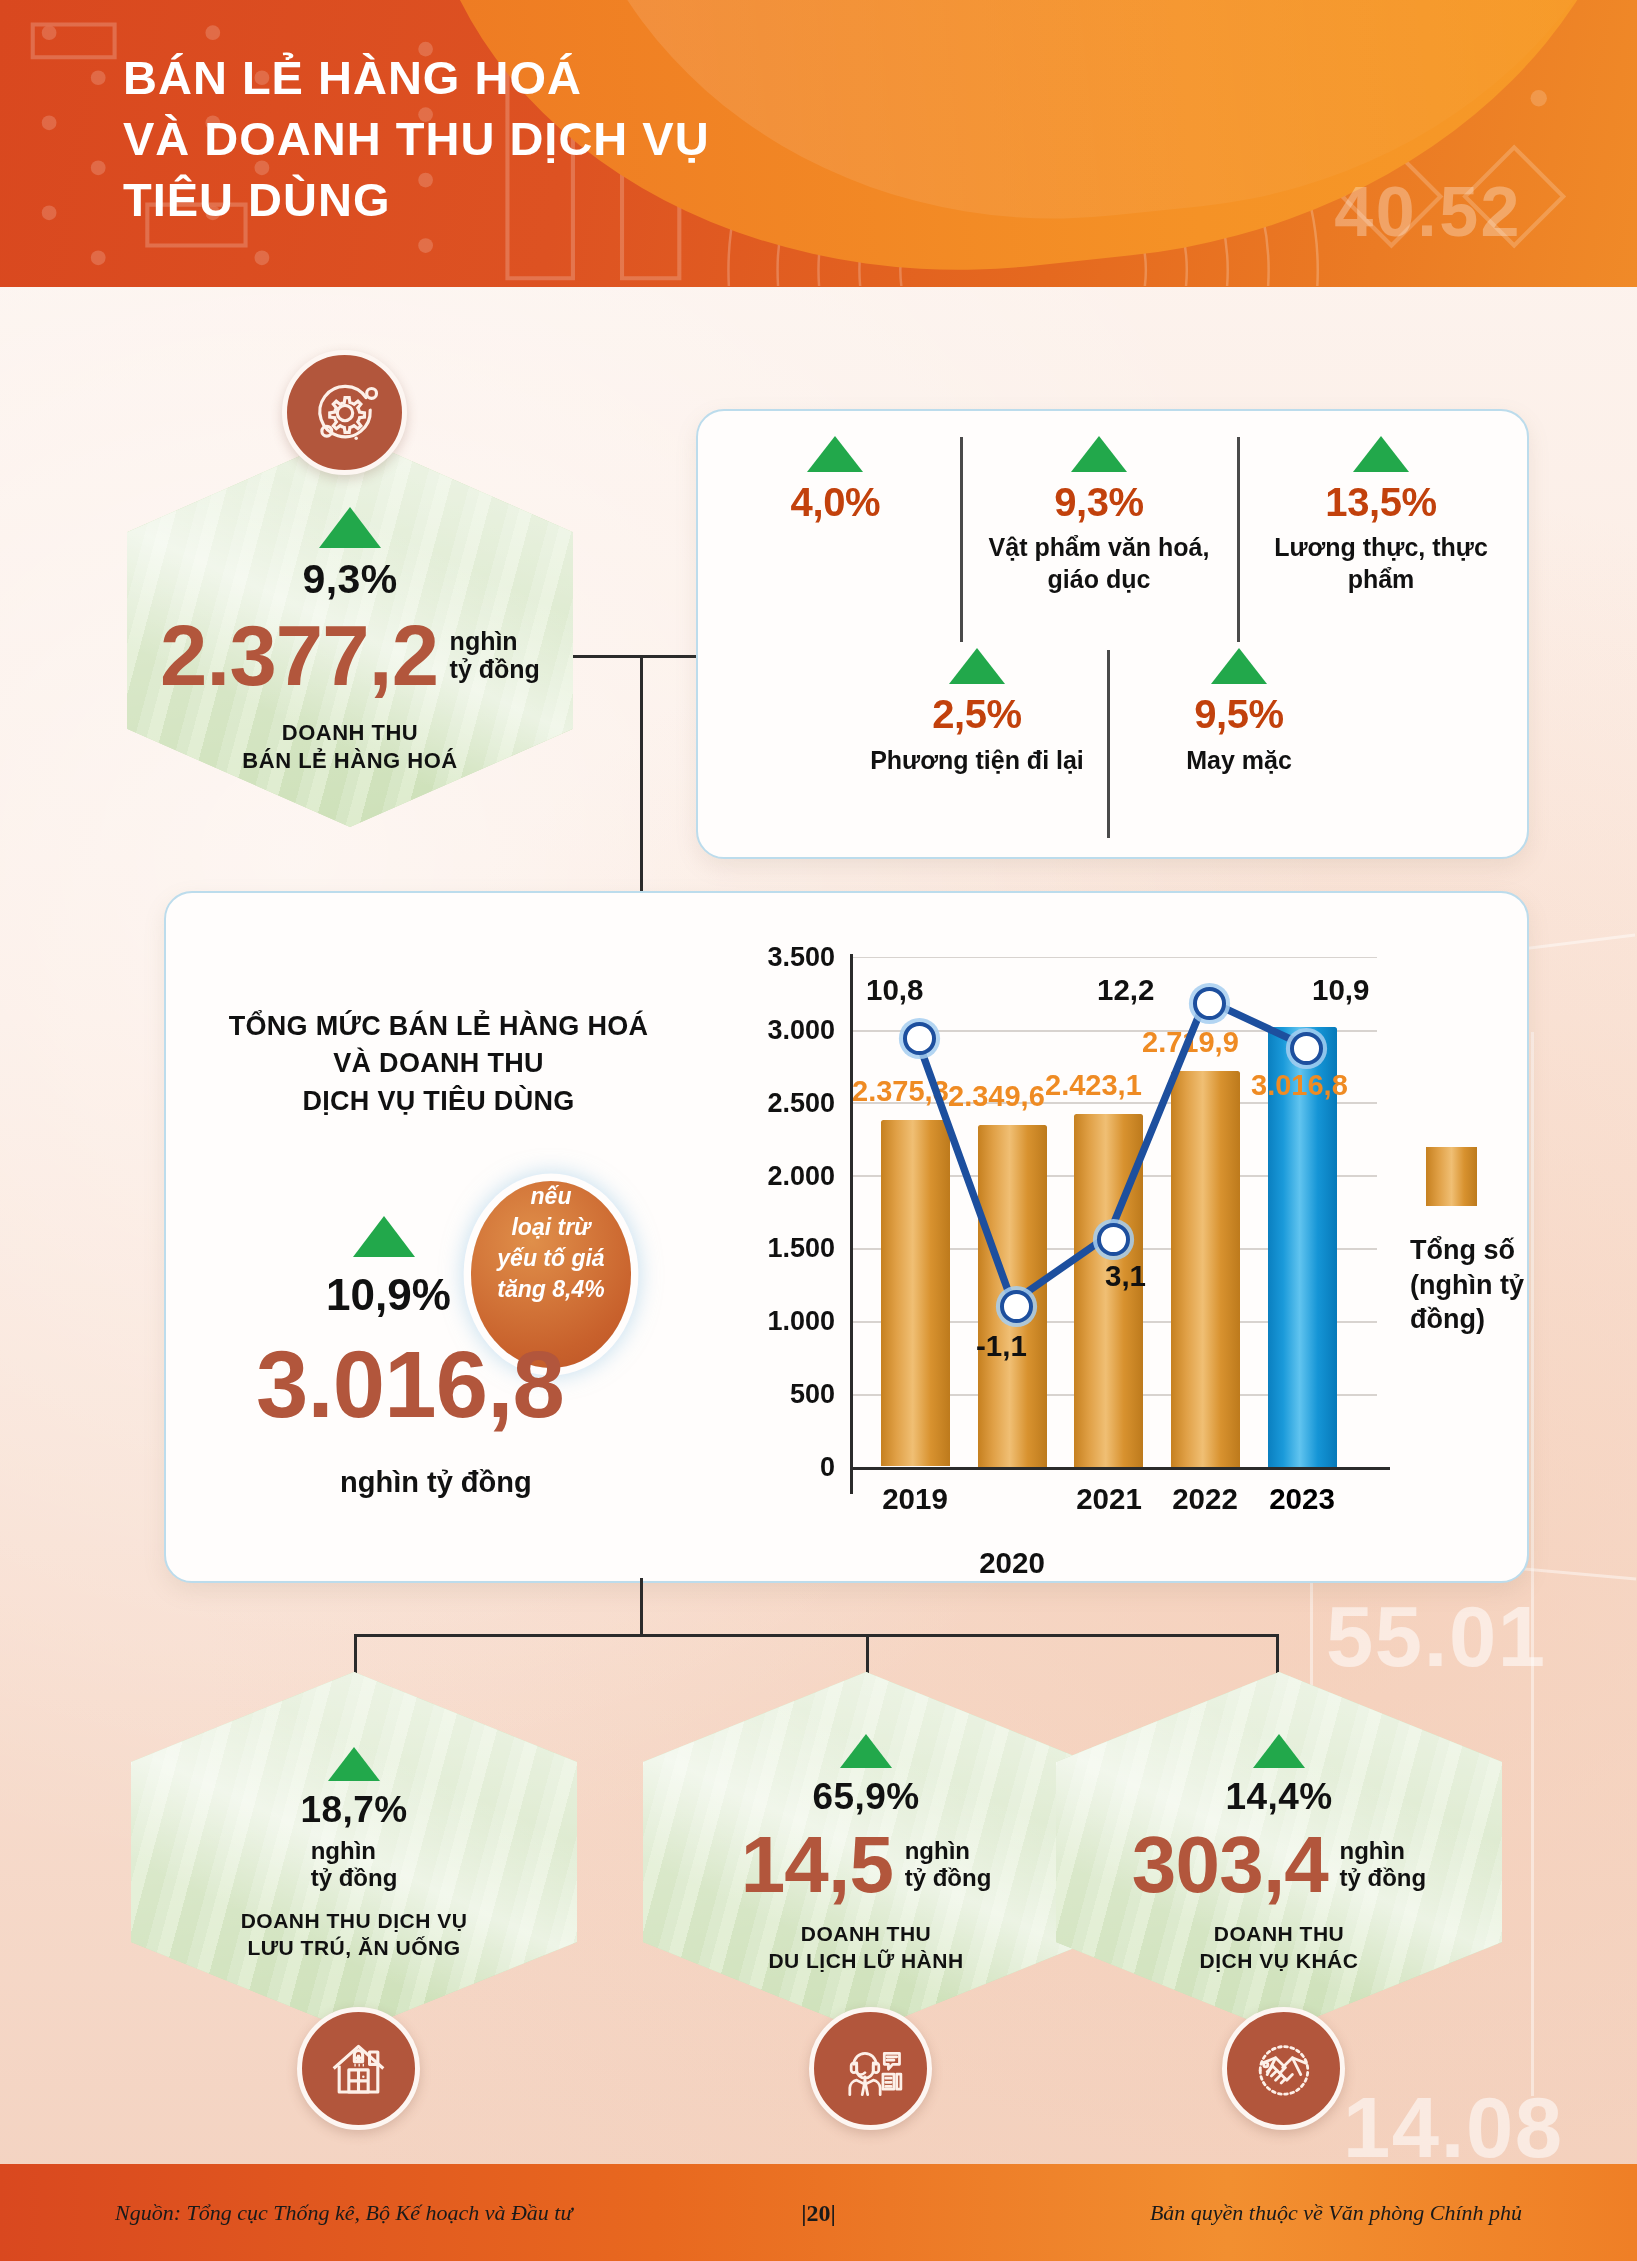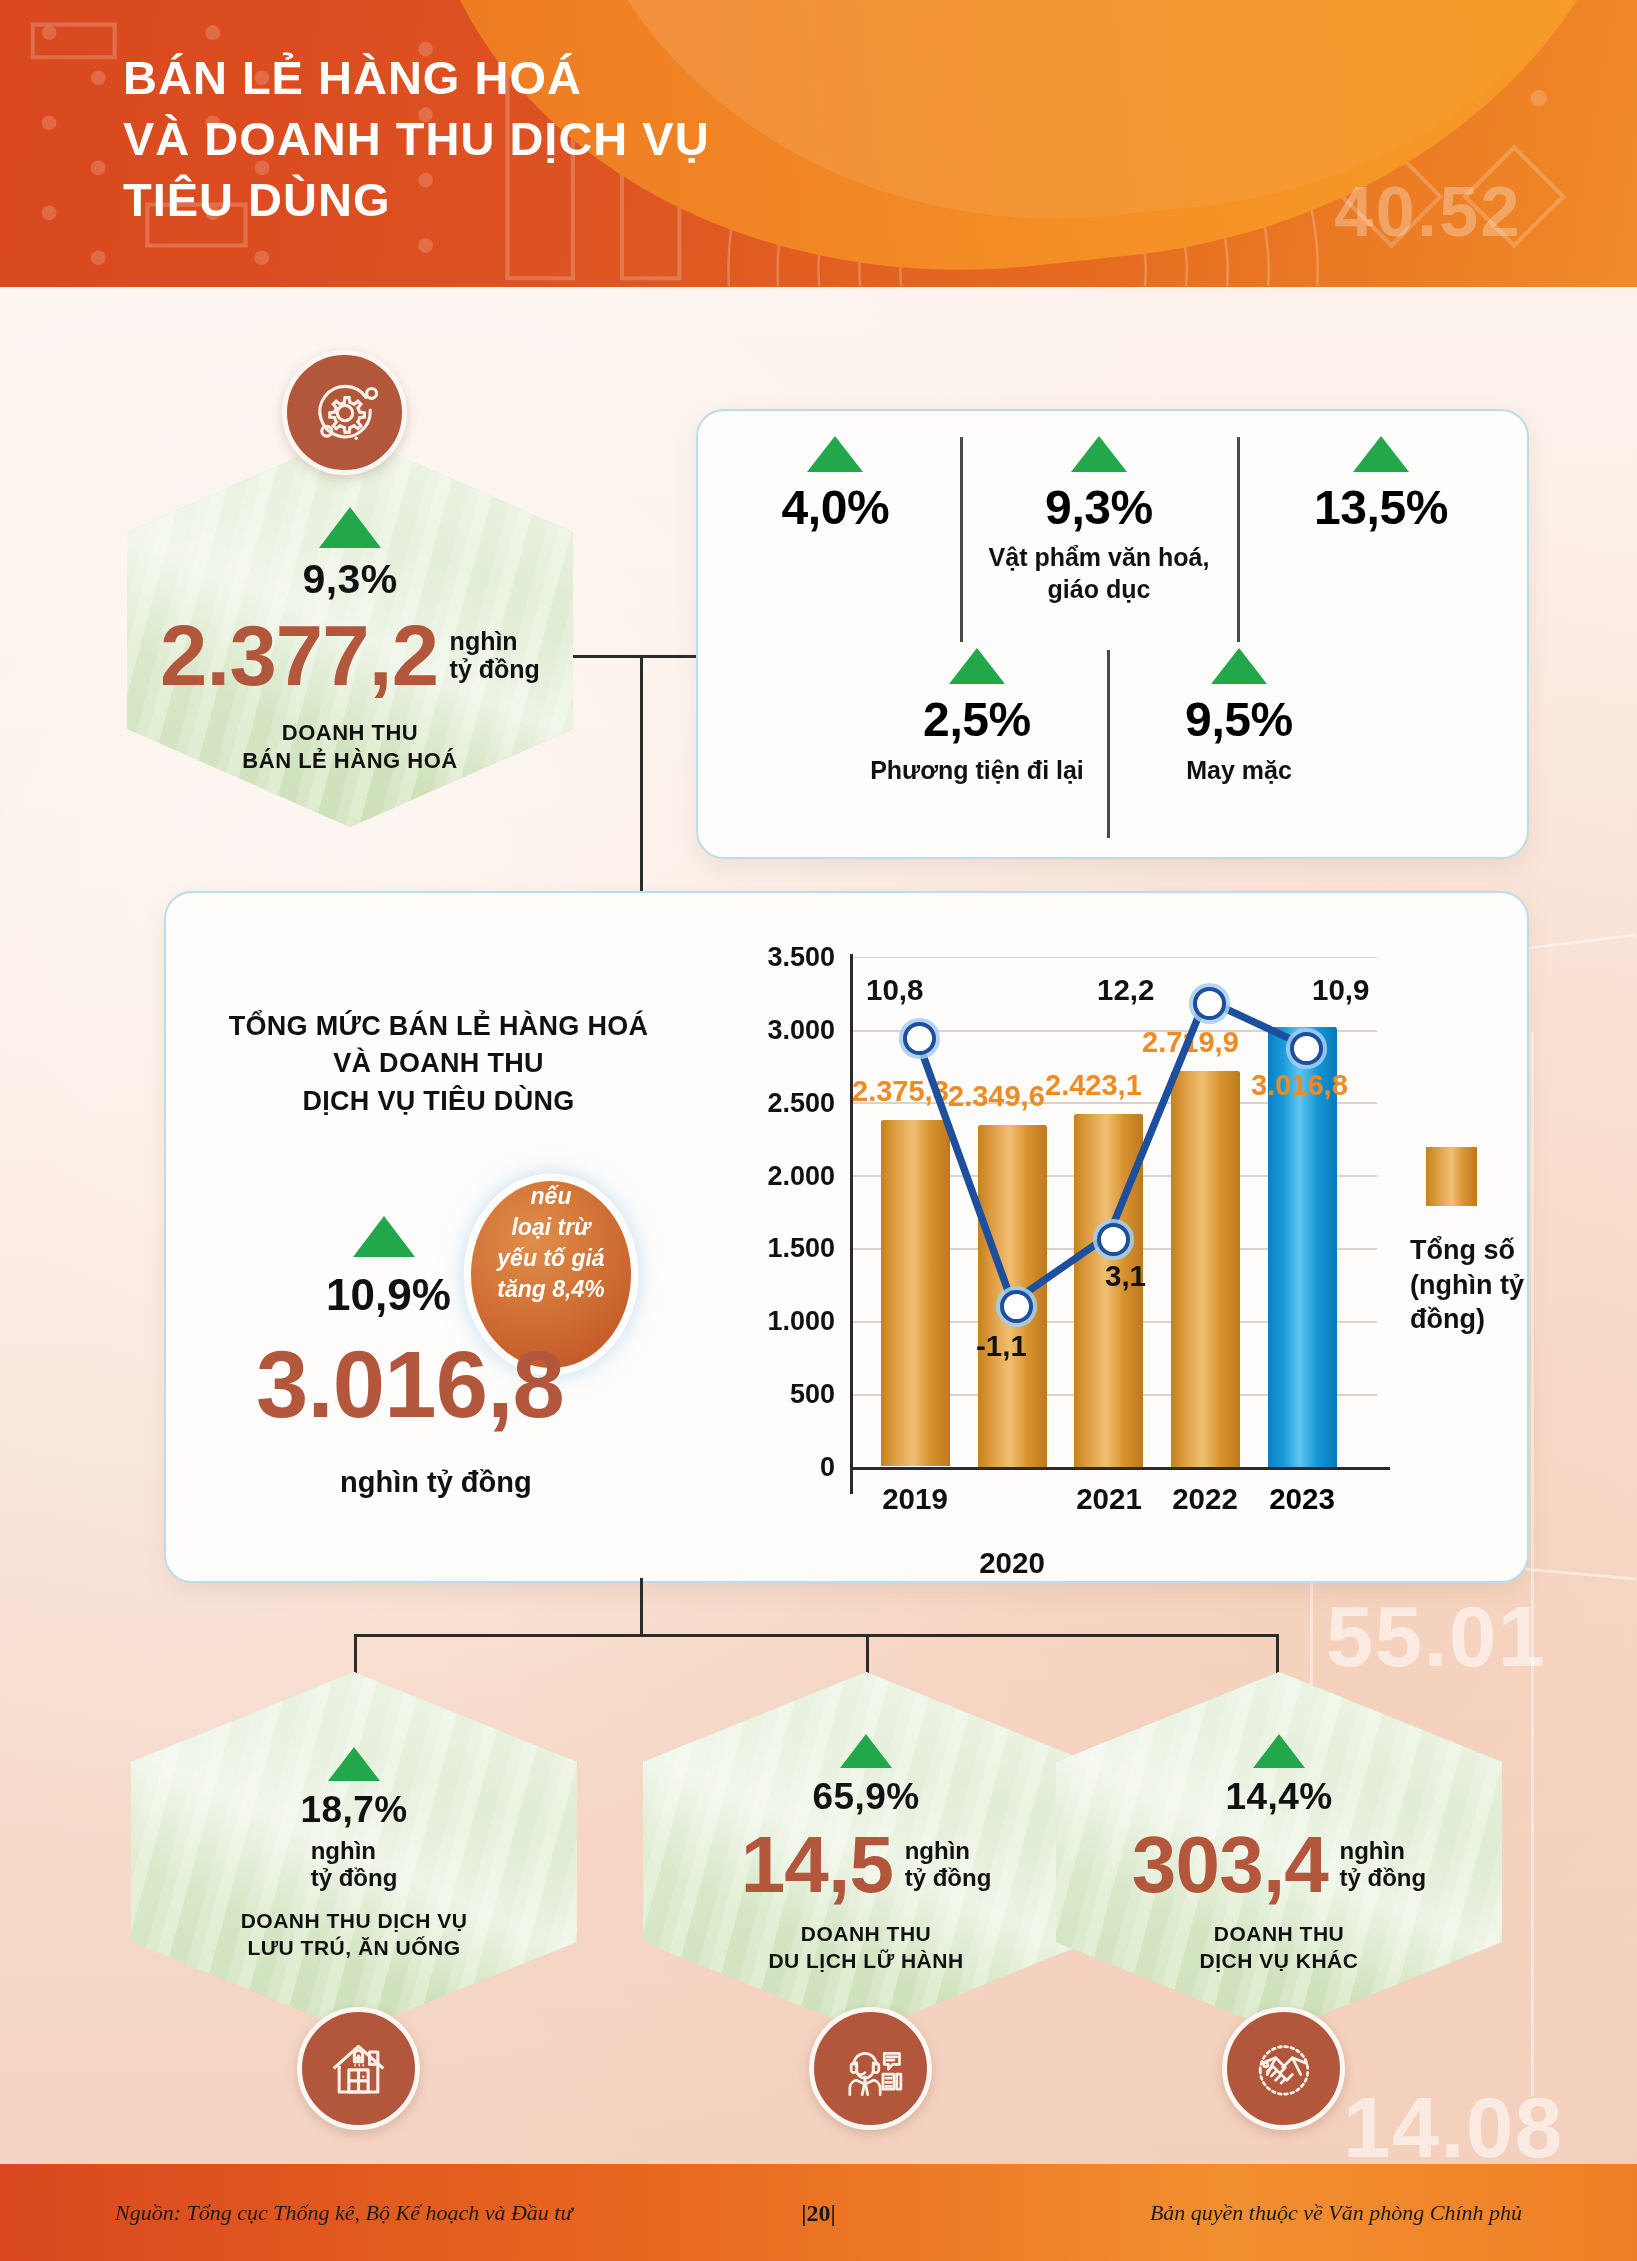--- a/index.html
+++ b/index.html
@@ -103,21 +103,21 @@
   .card{
     position:absolute;background:#fffdfc;border:2.5px solid #bcdcec;
     border-radius:28px;box-shadow:0 8.2px 21px rgba(150,120,100,.13);
   }
   .catgrid{position:absolute;inset:0;}
   .cat{position:absolute;text-align:center;}
   .cat .tri-up{
     border-left:28px solid transparent;border-right:28px solid transparent;
     border-bottom:36px solid #22a84b;
   }
-  .cat .catpct{font-size:48px;font-weight:700;color:#000000;margin-top:8.2px;letter-spacing:-0.4px;}
+  .cat .catpct{font-size:40px;font-weight:700;color:#c2410c;margin-top:8.2px;letter-spacing:-0.4px;}
   .cat .catname{font-size:25px;font-weight:700;color:#111;line-height:1.28;margin-top:6.5px;}
   .vdiv{position:absolute;width:2.5px;background:#4a4a4a;}
 
   
   .chart-title{
     position:absolute;text-align:center;font-size:27px;font-weight:700;color:#111;
     text-transform:uppercase;line-height:1.38;letter-spacing:0.3px;
   }
   .bubble{
     position:absolute;width:160px;height:187px;border-radius:50%;
@@ -294,20 +294,21 @@
         <div class="catpct">4,0%</div>
       </div>
       <div class="cat" style="left:274px;top:24.6px;width:254px;">
         <div class="tri-up"></div>
         <div class="catpct">9,3%</div>
         <div class="catname">Vật phẩm văn hoá, giáo dục</div>
       </div>
       <div class="cat" style="left:553px;top:24.6px;width:260px;">
         <div class="tri-up"></div>
         <div class="catpct">13,5%</div>
+        <div class="catname">Lương thực, thực phẩm</div>
       </div>
       <div class="cat" style="left:156px;top:237px;width:246px;">
         <div class="tri-up"></div>
         <div class="catpct">2,5%</div>
         <div class="catname">Phương tiện đi lại</div>
       </div>
       <div class="cat" style="left:418px;top:237px;width:246px;">
         <div class="tri-up"></div>
         <div class="catpct">9,5%</div>
         <div class="catname">May mặc</div>

